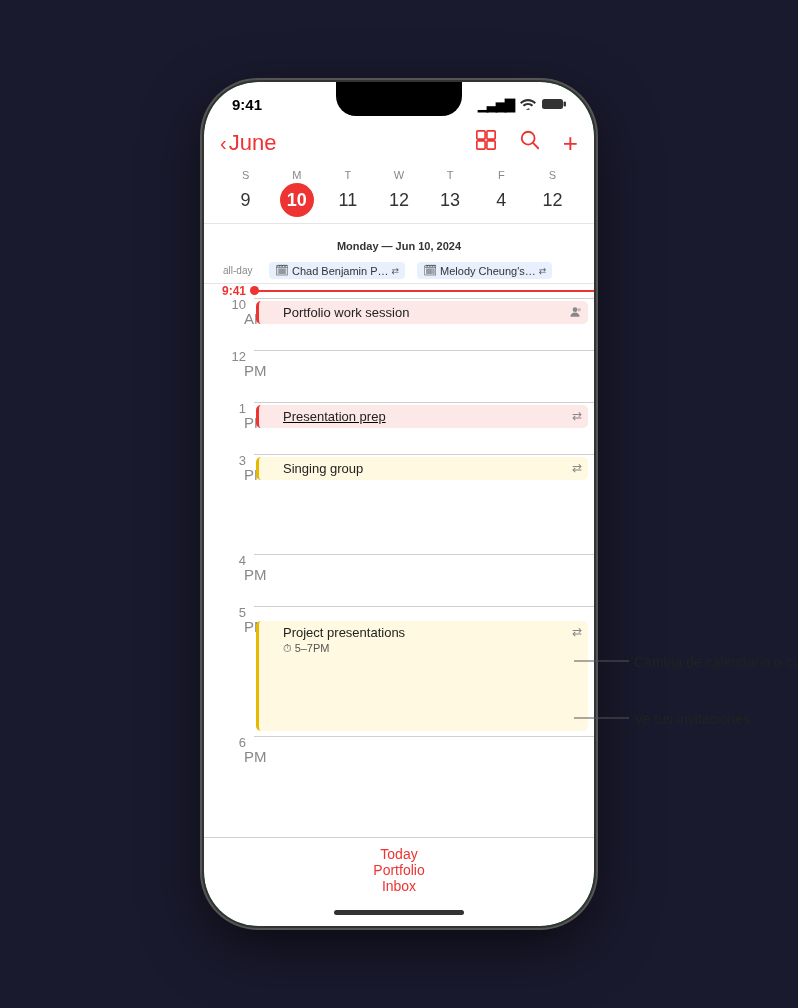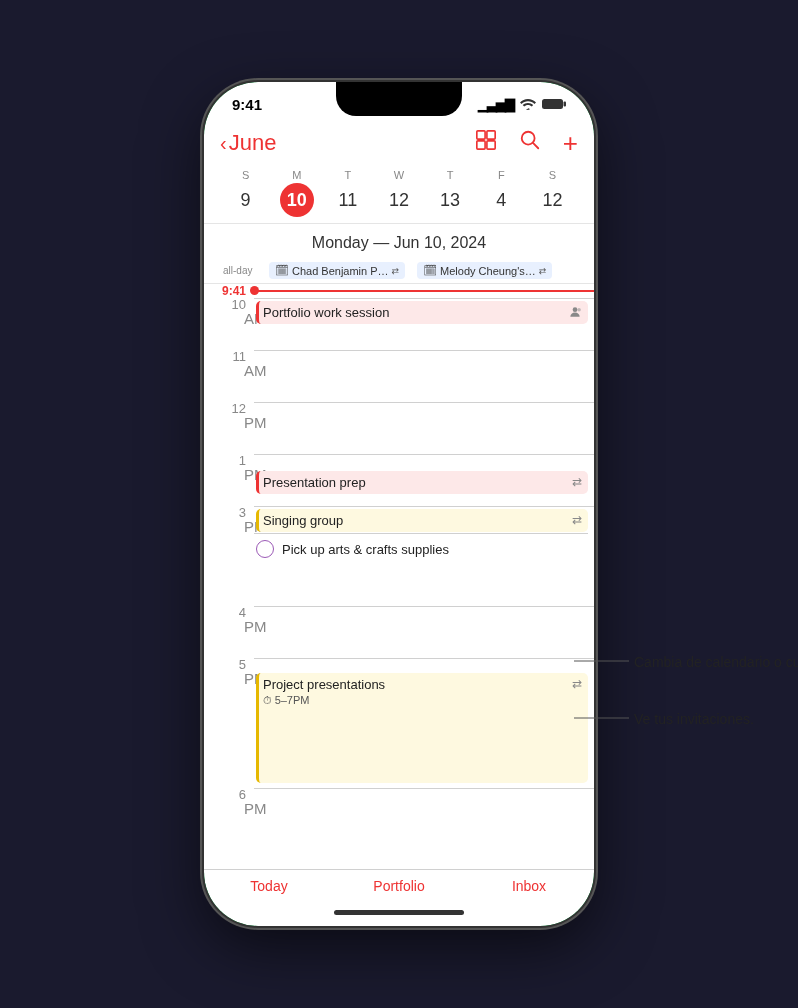--- a/index.html
+++ b/index.html
@@ -103,24 +103,24 @@
       border-radius: 50%;
     }
     .day-num.today {
       background: #e33;
       color: #fff;
       font-weight: 600;
     }
     
     .date-heading {
       text-align: center;
-      font-size: 16px;
-      font-weight: 400;
+      font-size: 11px;
+      font-weight: 700;
       color: #333;
-      padding: 10px 0 6px;
+      padding: 16px 0 6px;
       border-top: 1px solid #e5e5e5;
       flex-shrink: 0;
     }
     
     .all-day-row {
       display: flex;
       align-items: center;
       padding: 4px 8px 4px 19px;
       gap: 6px;
       border-bottom: 1px solid #e5e5e5;
@@ -202,21 +202,21 @@
       height: 9px;
       background: #e33;
       border-radius: 50%;
       position: absolute;
       left: -4px;
       top: -4px;
     }
     
     .event-block {
       border-radius: 5px;
-      padding: 4px 4px;
+      padding: 4px 24px;
       margin: 1px 6px 1px 2px;
       font-size: 13px;
       position: relative;
     }
     .event-red {
       background: #fde8e8;
       border-left: 3px solid #e33;
     }
     .event-yellow {
       background: #fef9e0;
@@ -256,20 +256,21 @@
       flex-shrink: 0;
     }
     
     .bottom-tabs {
       display: flex;
       justify-content: flex-start;
       align-items: center;
       padding: 8px 0 4px;
       border-top: 0.5px solid #d0d0d0;
       flex-shrink: 0;
+      flex-direction: column;
     }
     .tab-item {
       font-size: 14px;
       color: #e33;
       text-align: center;
       flex: 1;
     }
     
     .home-indicator {
       height: 28px;
@@ -408,59 +409,49 @@
                 <svg width="14" height="14" viewBox="0 0 24 24">
                     <circle cx="12" cy="8" r="4" fill="#888"></circle>
                     <path d="M4 20c0-4 3.6-7 8-7s8 3 8 7" fill="#888"></path>
                     <circle cx="19" cy="8" r="3" fill="#888" opacity="0.5"></circle>
                   </svg>
               </span>
             </div>
           </div>
         </div>
 
+
         <div class="timeline-row">
           <div class="time-label">
-            <span class="hour">11</span><span class="ampm"> AM</span>
+            <span class="hour">12</span><span class="ampm"> PM</span>
           </div>
           <div class="timeline-line"></div>
         </div>
 
         <div class="timeline-row">
           <div class="time-label">
-            <span class="hour">12</span><span class="ampm"> PM</span>
-          </div>
-          <div class="timeline-line"></div>
-        </div>
-
-        <div class="timeline-row">
-          <div class="time-label">
             <span class="hour">1</span><span class="ampm"> PM</span>
           </div>
           <div class="timeline-line" style="min-height:52px;">
-            <div class="event-block event-red" style="margin-top:16px;">
+            <div class="event-block event-red" style="margin-top:2px;text-decoration:underline;">
               <span class="event-title">Presentation prep</span>
               <span class="event-shared-icon">⇄</span>
             </div>
           </div>
         </div>
 
 
         <div class="timeline-row" style="min-height:100px;">
           <div class="time-label">
             <span class="hour">3</span><span class="ampm"> PM</span>
           </div>
           <div class="timeline-line" style="min-height:100px;">
             <div class="event-block event-yellow" style="margin-top:2px;">
               <span class="event-title">Singing group</span>
               <span class="event-shared-icon">⇄</span>
-            </div>
-            <div class="reminder-row" style="margin:0 6px 0 0;">
-              <div class="reminder-circle"></div>
-              <span>Pick up arts &amp; crafts supplies</span>
             </div>
           </div>
         </div>
 
         <div class="timeline-row">
           <div class="time-label">
             <span class="hour">4</span><span class="ampm"> PM</span>
           </div>
           <div class="timeline-line"></div>
         </div>

